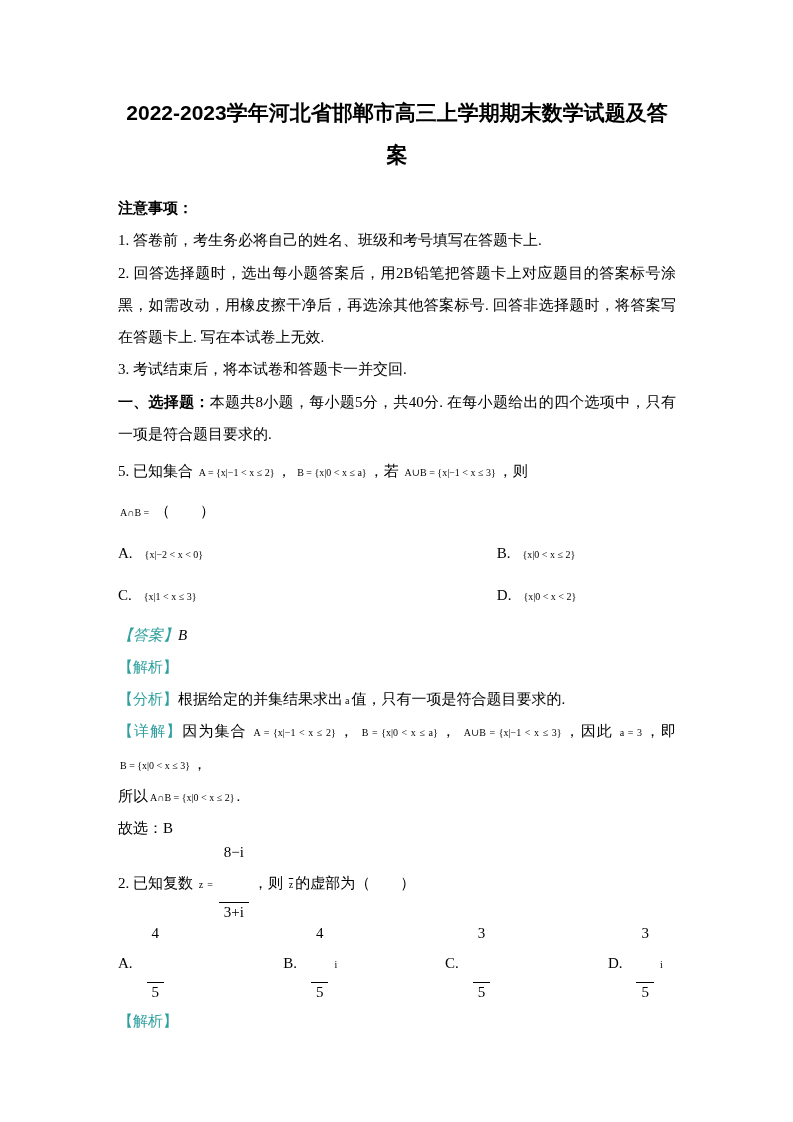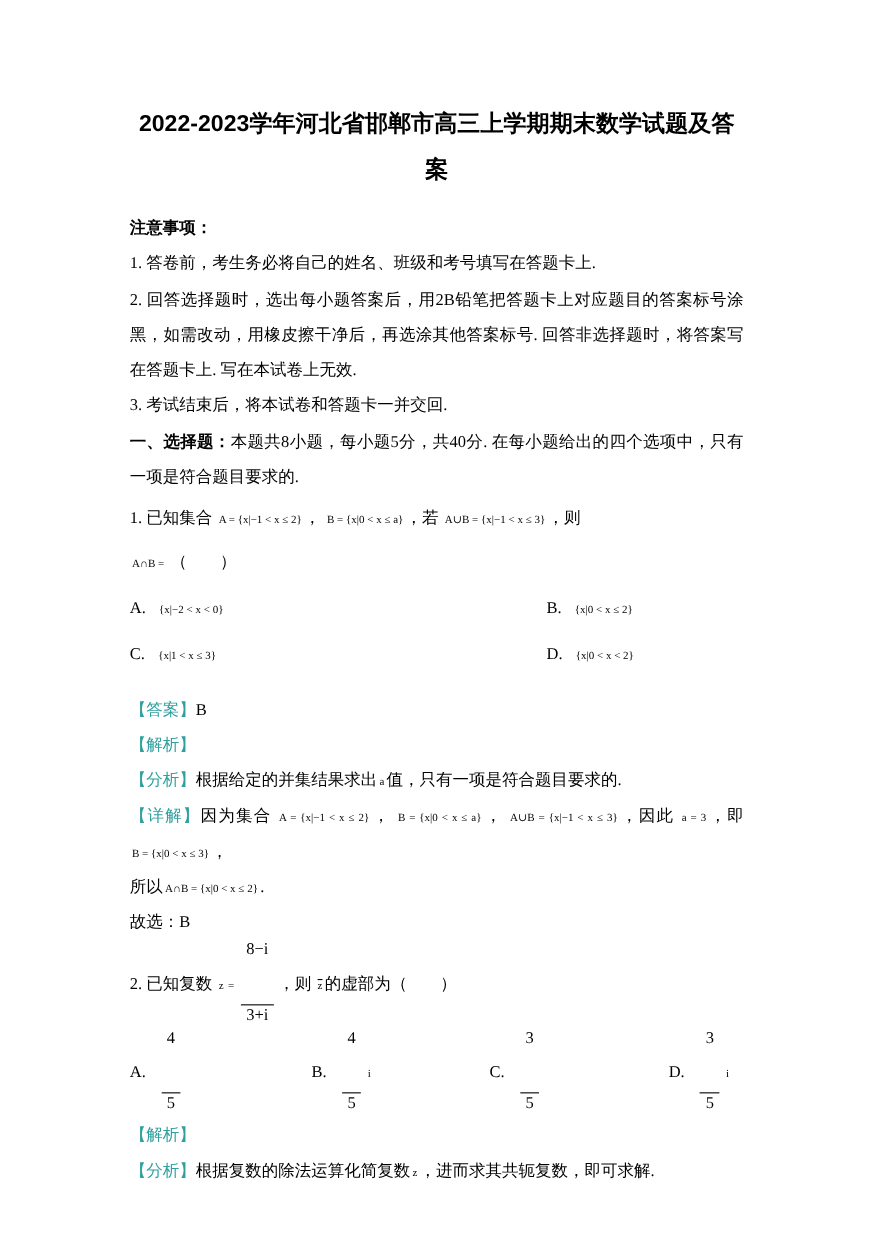--- a/index.html
+++ b/index.html
@@ -63,40 +63,40 @@
     font-family: "Liberation Serif", "DejaVu Serif", serif;
     font-style: normal;
     font-size: 15px;
     line-height: 1.15;
     margin: 0 4px;
     transform: translateY(-2px);
   }
   .fnum { display: block; padding: 0 5px 1px 5px; }
   .fden { display: block; border-top: 1px solid #000; padding: 1px 5px 0 5px; margin-top: 39px; }
   .zbar { text-decoration: overline; }
-  .mt-sm { margin-top: 14px; }
+  .mt-sm { margin-top: 3px; font-style: italic; }
 </style>
 </head>
 <body>
 
 <div class="page">
 
   <div class="title">2022-2023学年河北省邯郸市高三上学期期末数学试题及答案</div>
 
   <p class="body-p hei">注意事项：</p>
   <p class="body-p">1. 答卷前，考生务必将自己的姓名、班级和考号填写在答题卡上.</p>
   <p class="body-p">2. 回答选择题时，选出每小题答案后，用2B铅笔把答题卡上对应题目的答案标号涂黑，如需改动，用橡皮擦干净后，再选涂其他答案标号. 回答非选择题时，将答案写在答题卡上. 写在本试卷上无效.</p>
   <p class="body-p">3. 考试结束后，将本试卷和答题卡一并交回.</p>
 
   <p class="body-p">
     <span class="hei">一、选择题：</span><span>本题共8小题，每小题5分，共40分. 在每小题给出的四个选项中，只有一项是符合题目要求的.</span>
   </p>
 
   <p class="body-p qstem">
-    <span>1.  已知集合</span>
+    <span>5.  已知集合</span>
     <span class="math">A = {x|−1 &lt; x ≤ 2}</span><span>，</span>
     <span class="math">B = {x|0 &lt; x ≤ a}</span><span>，若</span>
     <span class="math">A∪B = {x|−1 &lt; x ≤ 3}</span><span>，则</span>
   </p>
   <p class="body-p qstem">
     <span class="math">A∩B =</span>
     <span>（　　）</span>
   </p>
 
   <div class="opt-grid-2">
@@ -155,17 +155,14 @@
       <span class="opt-label">C.</span><span class="frac"><span class="fnum">3</span><span class="fden">5</span></span><span class="math"></span>
     </p>
     <p class="opt">
       <span class="opt-label">D.</span><span class="frac"><span class="fnum">3</span><span class="fden">5</span></span><span class="math">i</span>
     </p>
   </div>
 
   <p class="body-p">
     <span class="teal">【解析】</span>
   </p>
-  <p class="body-p">
-    <span class="teal">【分析】</span><span>根据复数的除法运算化简复数</span><span class="math">z</span><span>，进而求其共轭复数，即可求解.</span>
-  </p>
 
 </div>
 
 </body></html>

